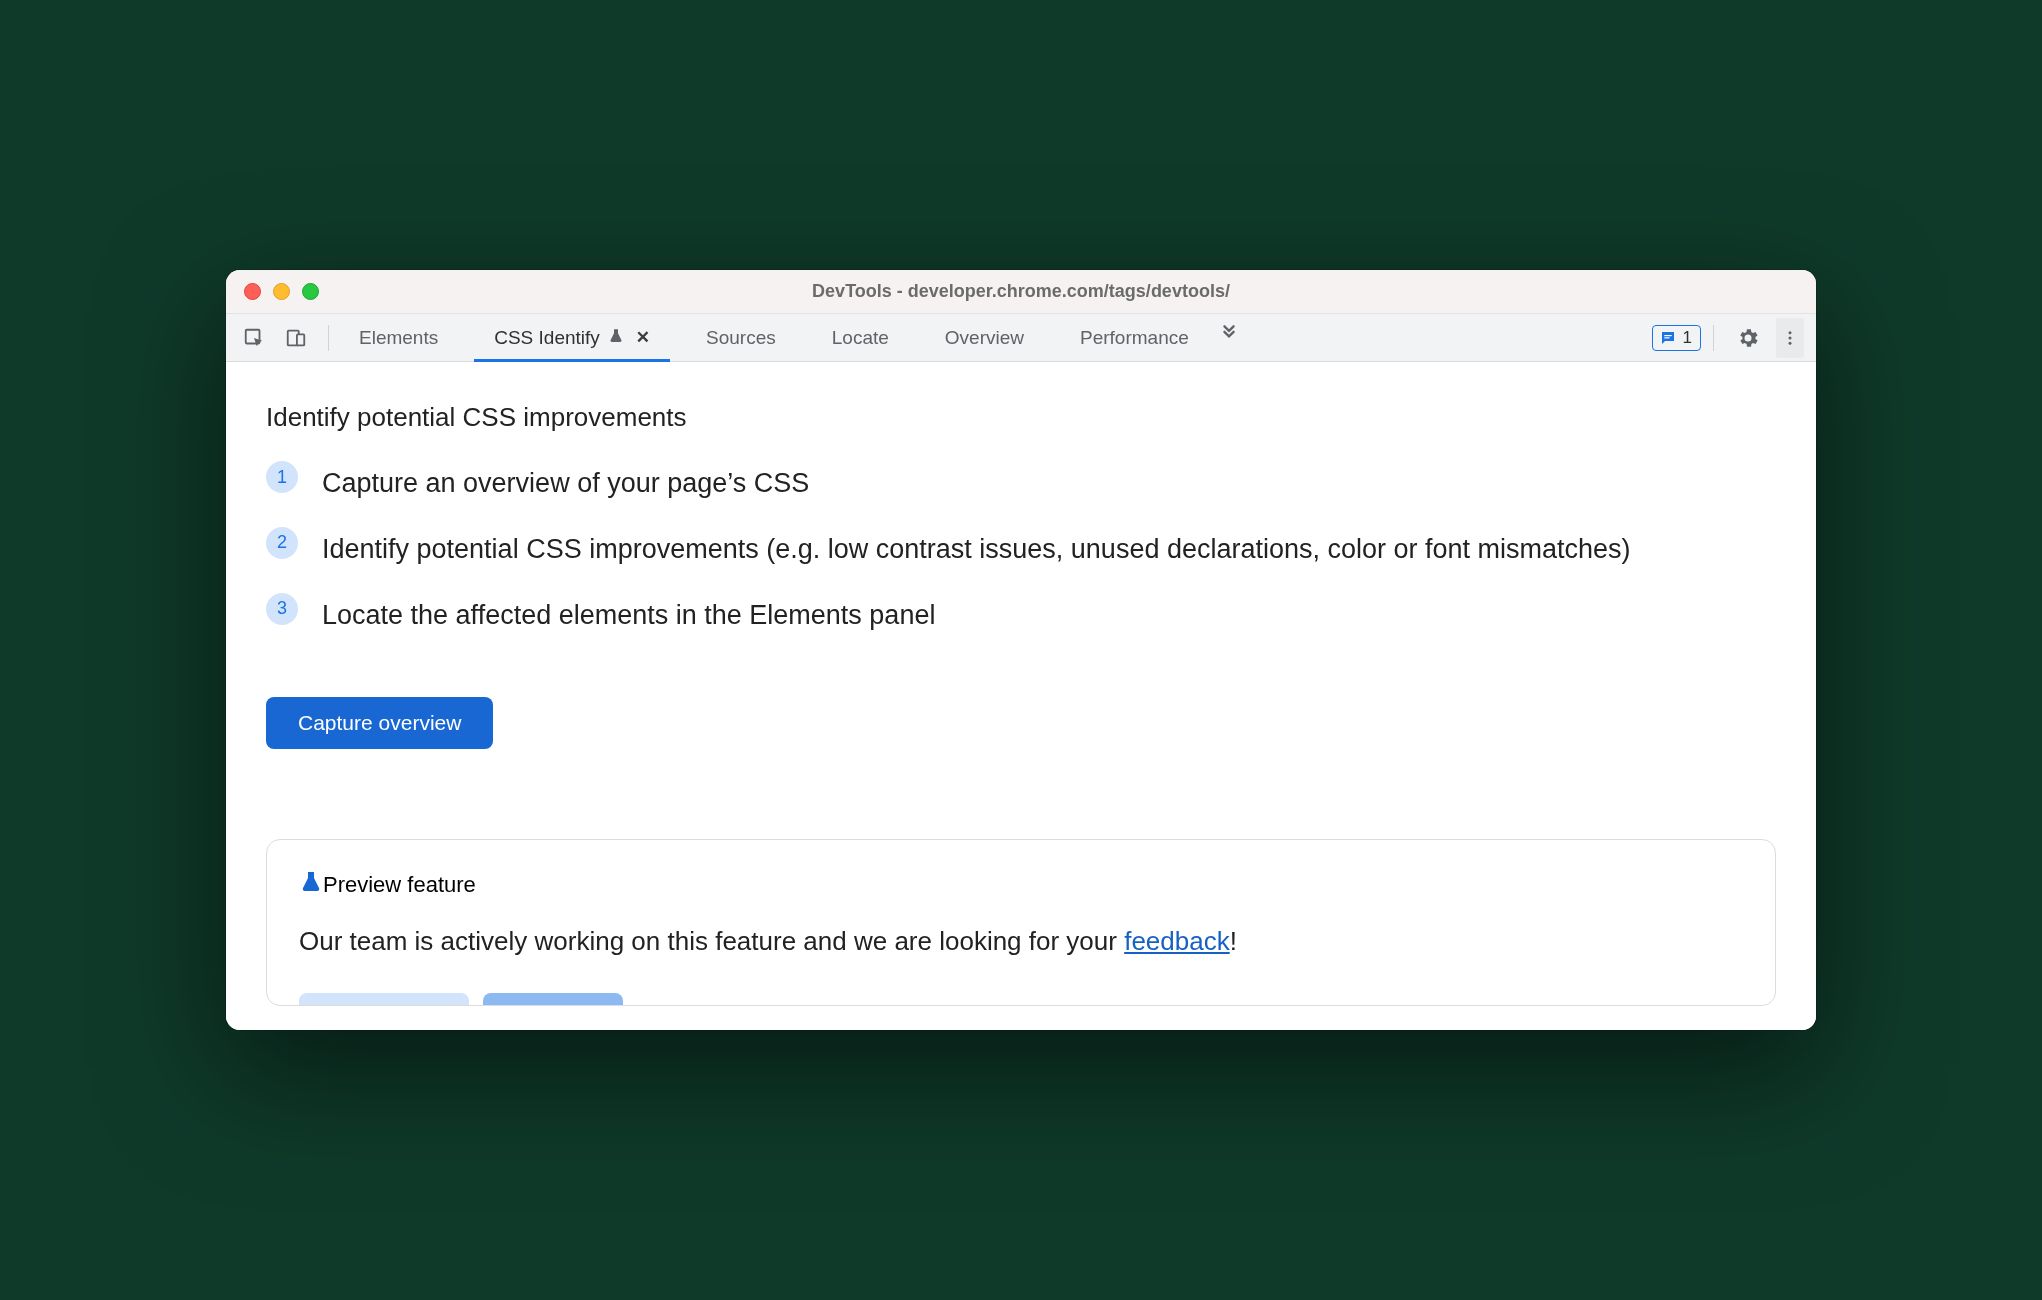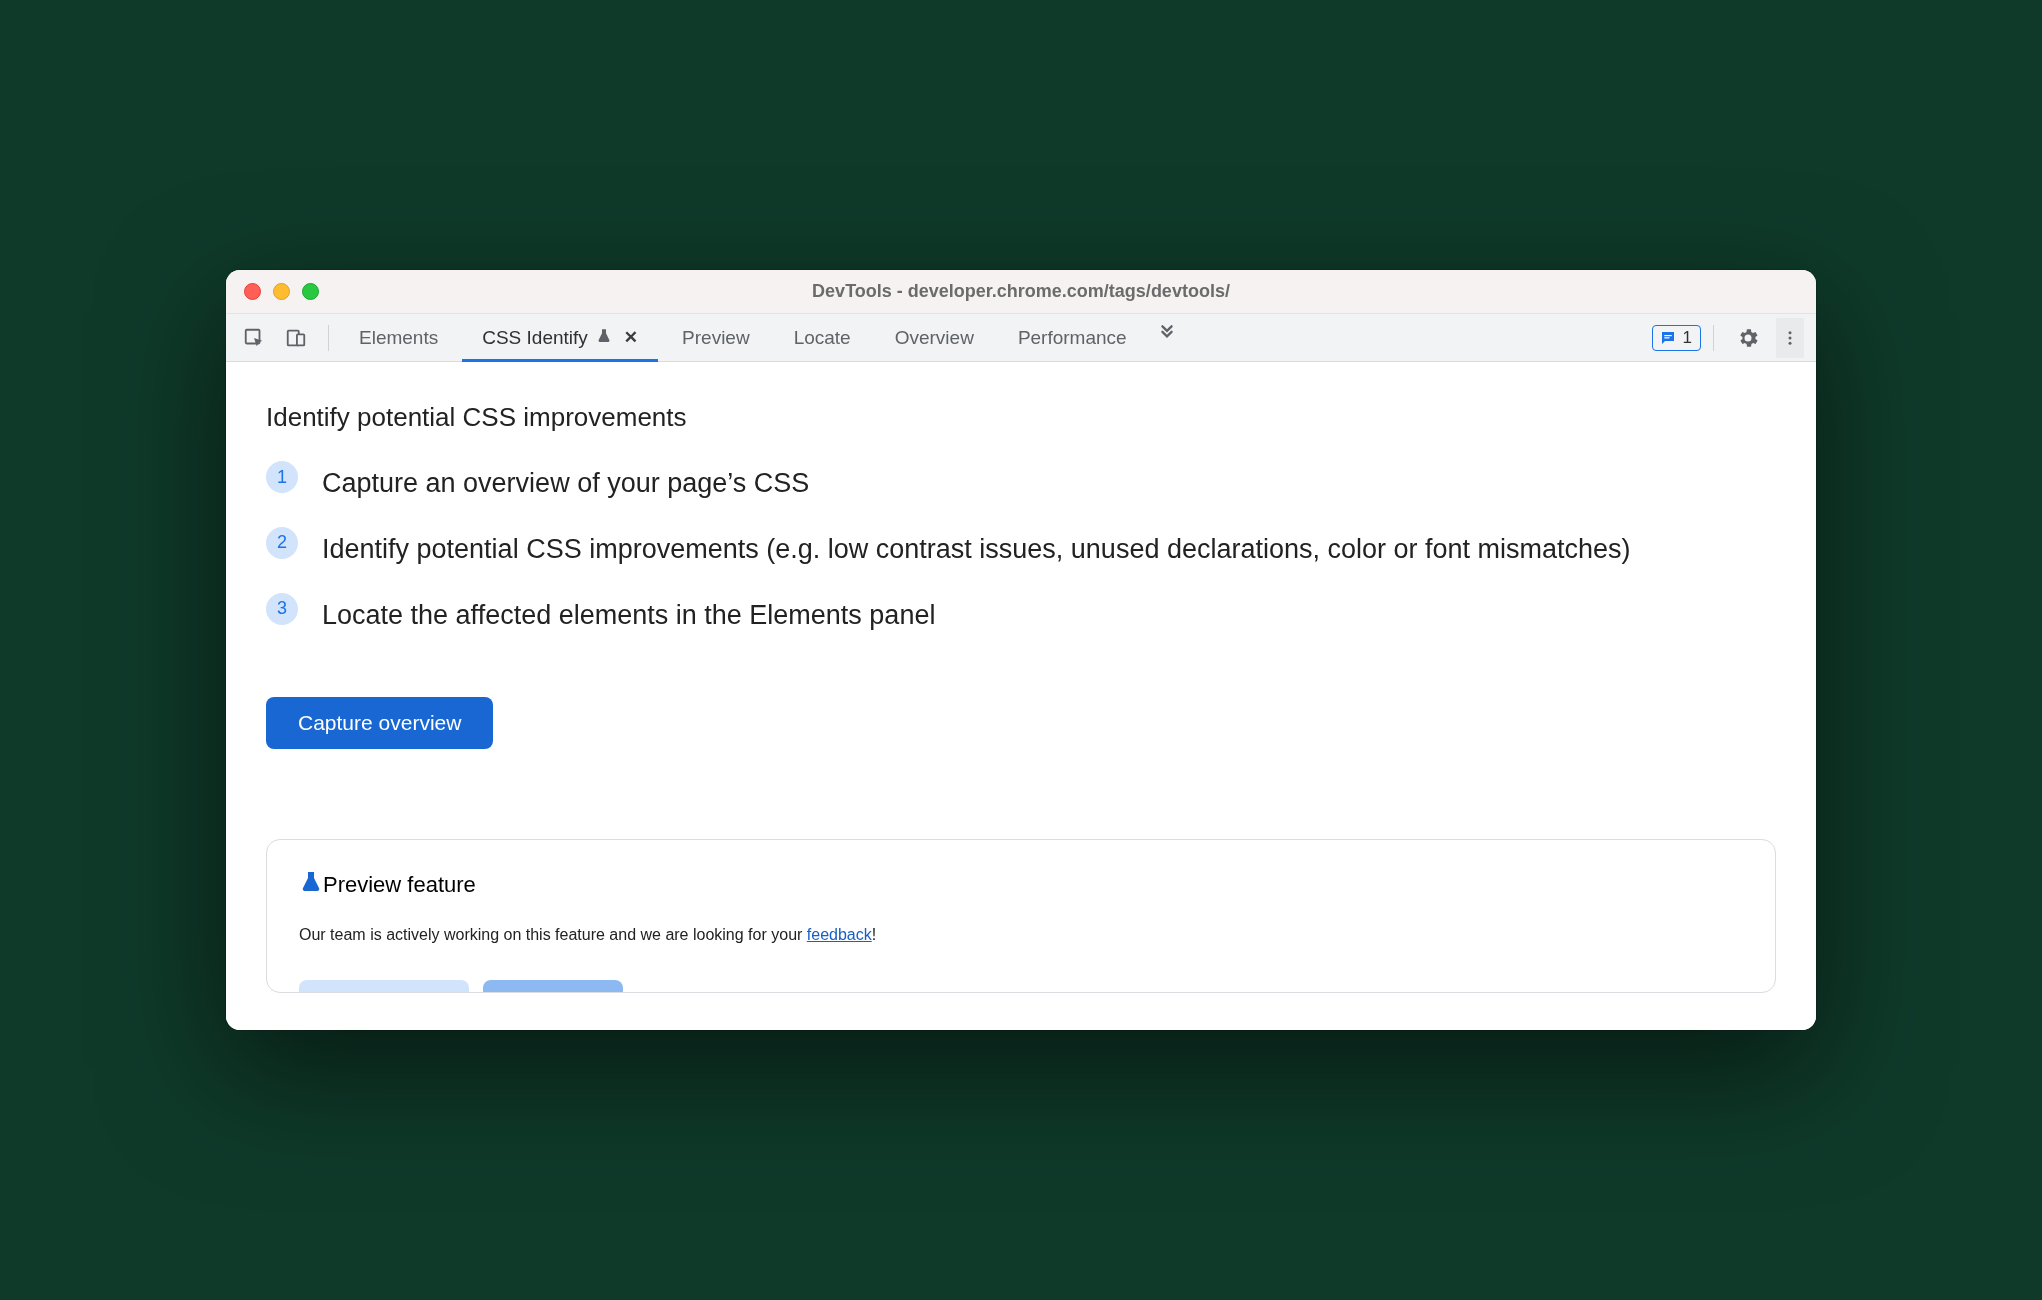--- a/index.html
+++ b/index.html
@@ -77,21 +77,21 @@
     color: #5f6368;
     cursor: pointer;
   }
   .vdiv {
     width: 1px; height: 26px; background: #d0d2d4; align-self: center;
     margin-right: 6px;
   }
   .tabs {
     display: flex;
     align-items: stretch;
-    gap: 4px;
+    gap: 16px;
   }
   .tab {
     display: flex;
     align-items: center;
     gap: 8px;
     padding: 0 20px;
     font-size: 19px;
     color: #5f6368;
     cursor: pointer;
     position: relative;
@@ -202,21 +202,21 @@
   .feature-head {
     display: flex;
     align-items: center;
     color: #000000;
     font-size: 22px;
     font-weight: 500;
     margin-bottom: 26px;
   }
   .feature-head svg { color: #1967d2; }
   .feature-text {
-    font-size: 16px;
+    font-size: 26px;
     color: #222;
     margin-bottom: 36px;
   }
   .feature-text a {
     color: #1760c4;
     text-decoration: underline;
   }
   .partial-btns {
     display: flex;
     gap: 14px;
@@ -272,21 +272,21 @@
         <div class="tab active">
           <span>CSS Identify</span>
           <span class="flask-mini">
             <svg width="16" height="16" viewBox="0 0 24 24" fill="currentColor">
                 <path d="M9 2v6l-5 10a2 2 0 0 0 1.8 3h12.4a2 2 0 0 0 1.8-3L15 8V2H9z"></path>
               </svg>
           </span>
           <span class="tab-close">✕</span>
         </div>
         <div class="tab">
-          <span>Preview</span>
+          <span>Sources</span>
         </div>
         <div class="tab">
           <span>Locate</span>
         </div>
         <div class="tab">
           <span>Overview</span>
         </div>
         <div class="tab">
           <span>Performance</span>
         </div>

